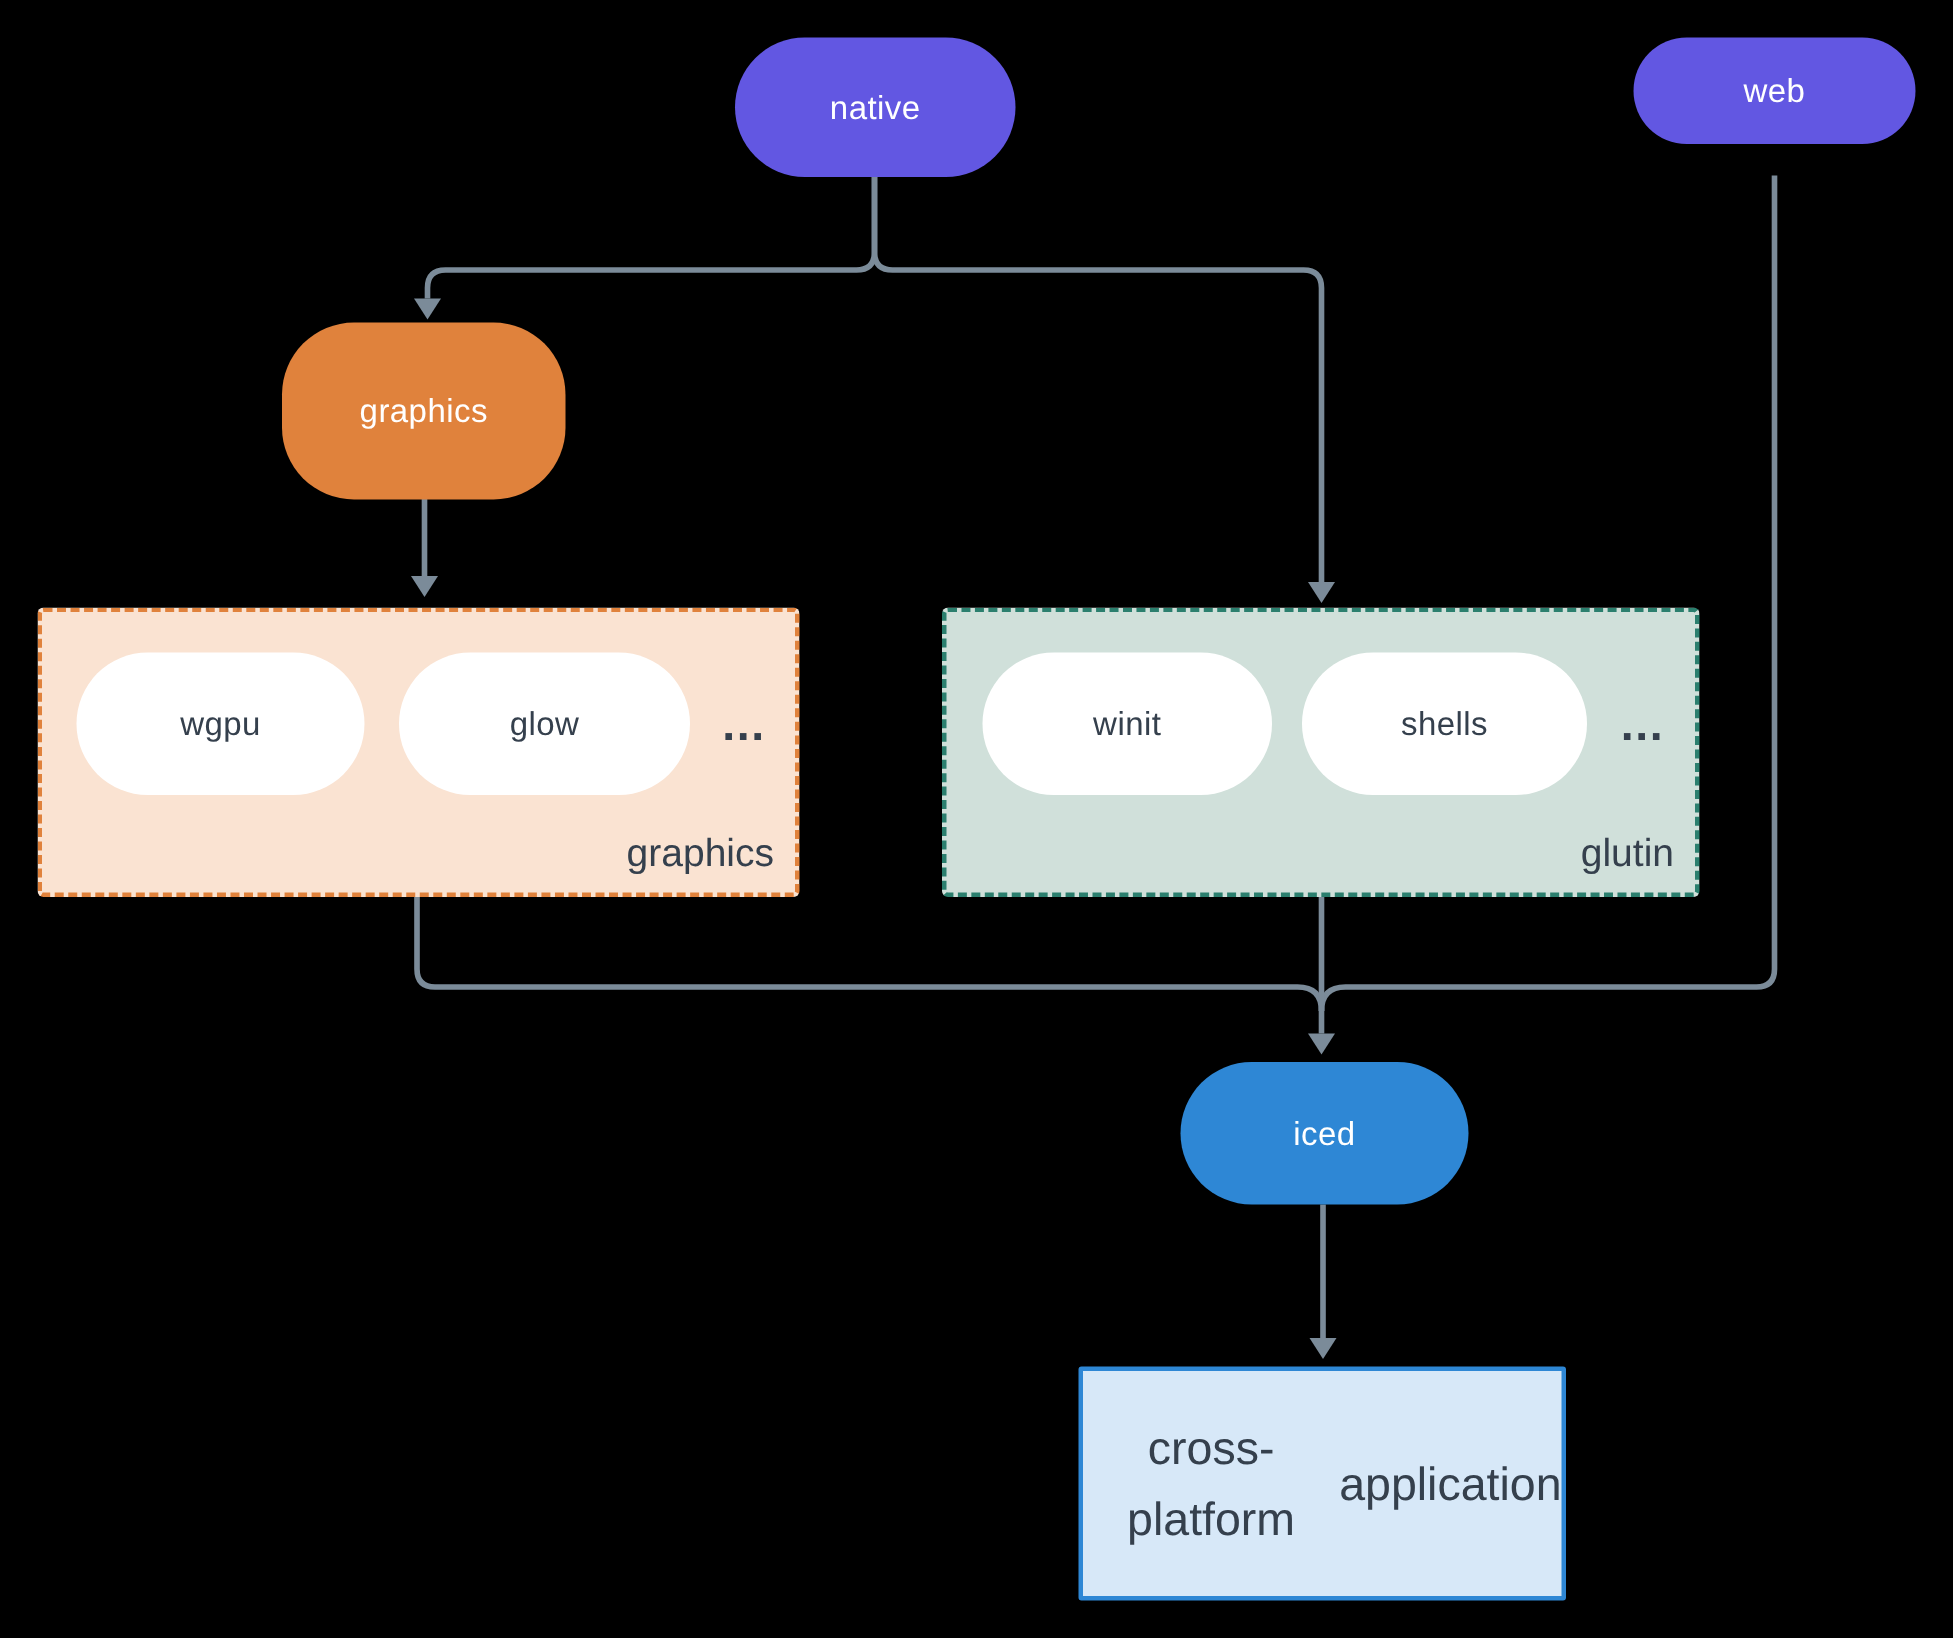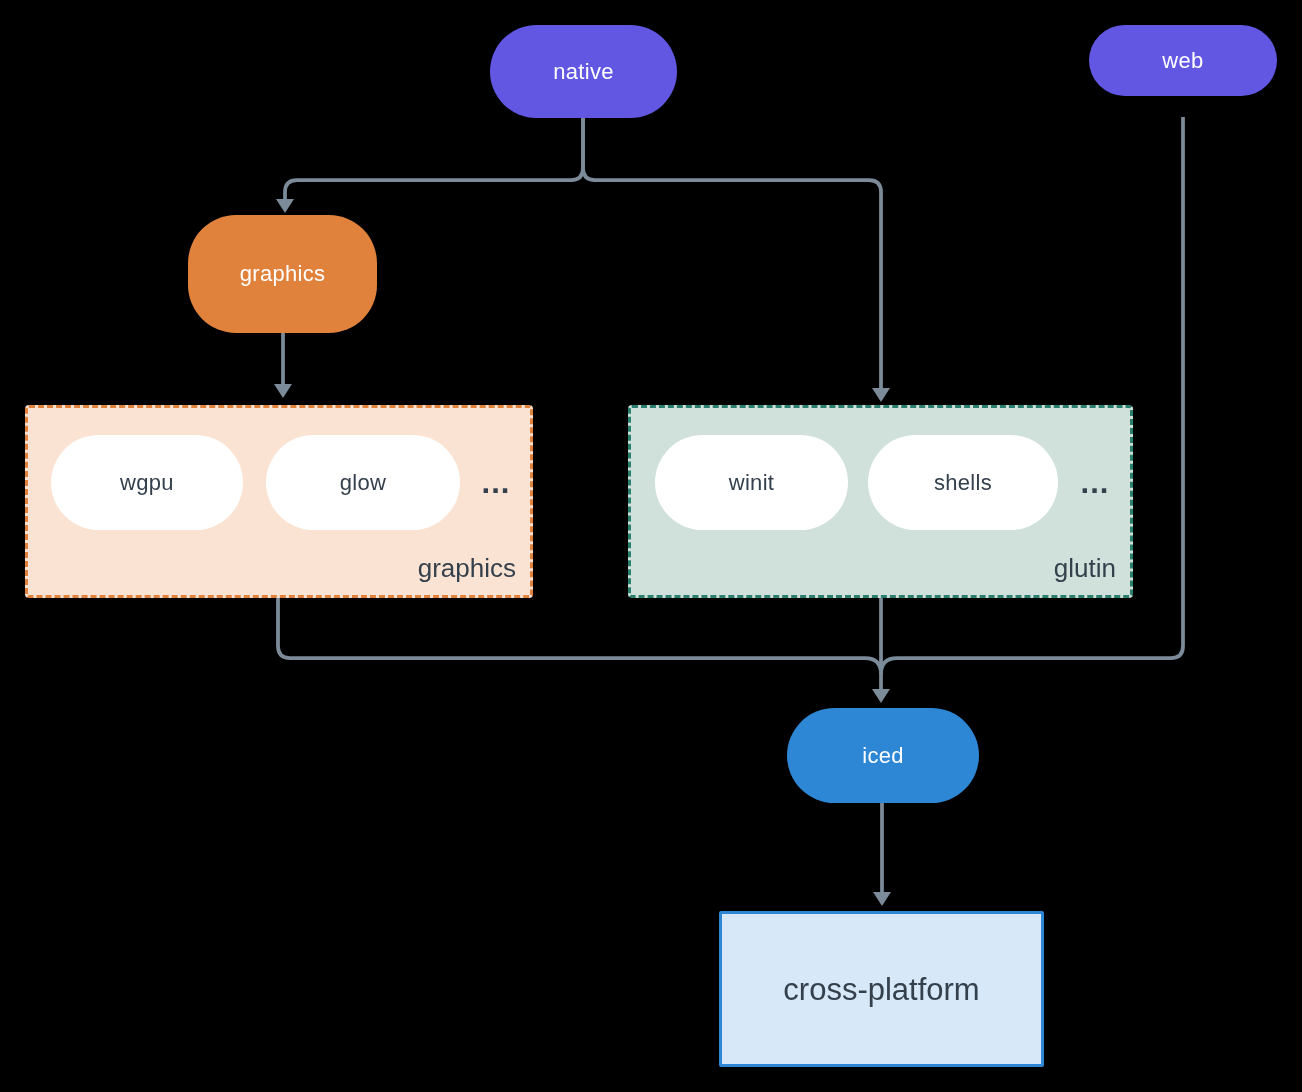--- a/index.html
+++ b/index.html
@@ -179,15 +179,16 @@
     </div>
     <div class="group-label">glutin</div>
   </div>
 
   <div id="node-iced" class="pill blue">
     <span>iced</span>
   </div>
 
   <div id="node-application" class="app-box">
     <span>cross-platform</span>
+    <span>application</span>
   </div>
 
 </div>
 
 </body></html>

